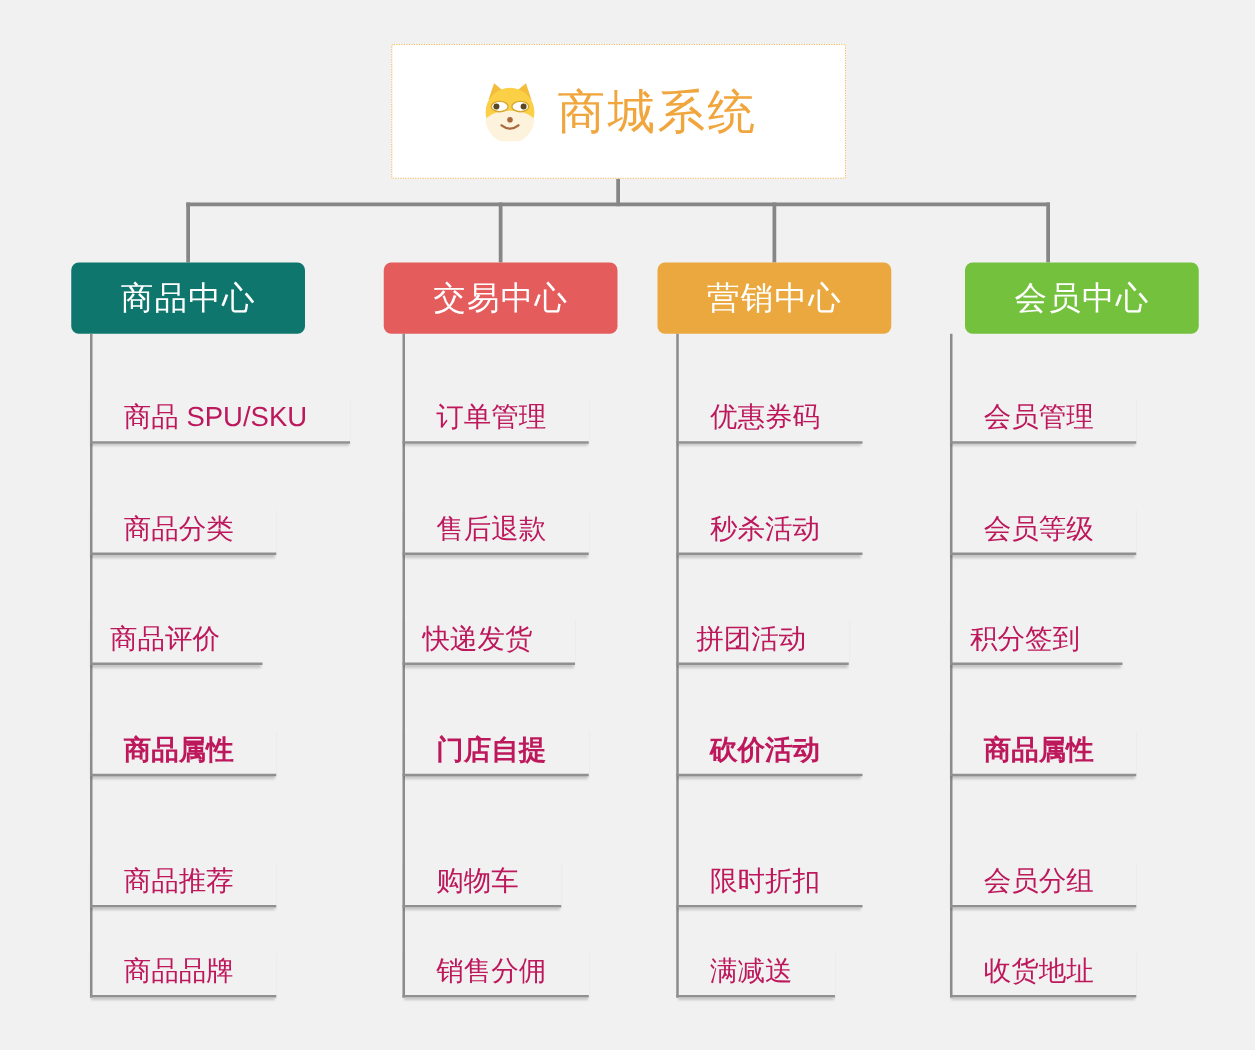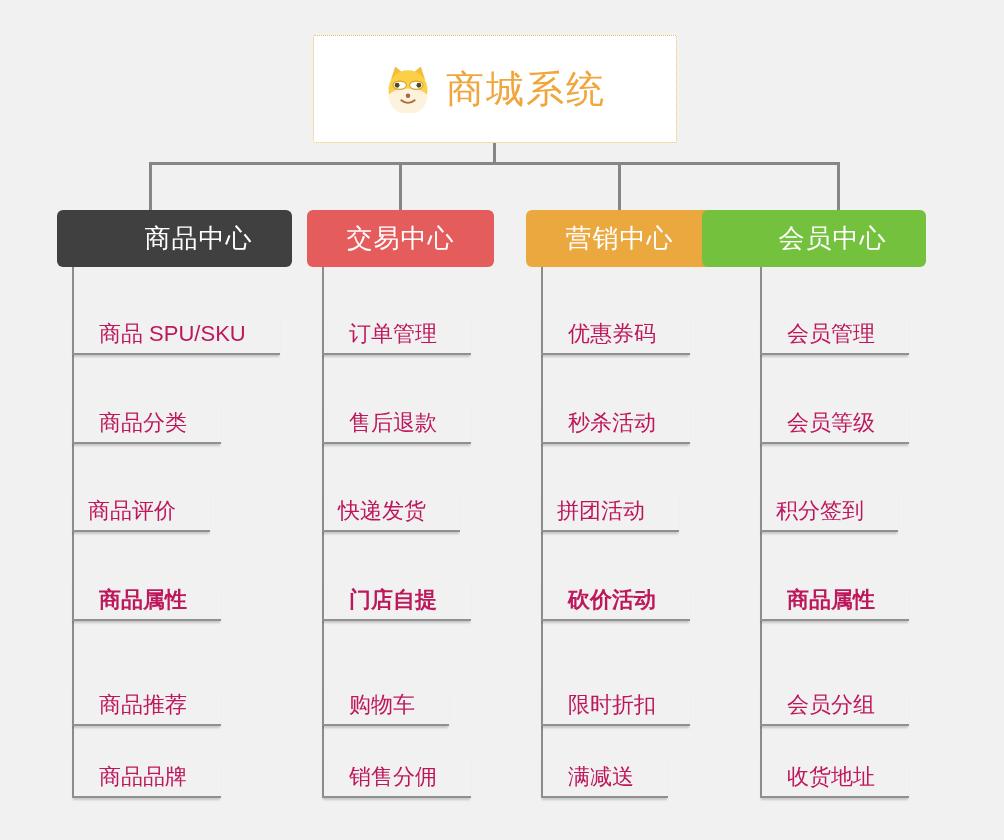--- a/index.html
+++ b/index.html
@@ -33,21 +33,21 @@
   
   .branch-box{
     position:absolute;top:210px;width:187px;height:57px;
     border-radius:6px;
     display:flex;align-items:center;justify-content:center;
     color:#ffffff;font-size:26px;letter-spacing:1px;
   }
   .bx-0{left:57px;background:#4a8fe6;}
   .bx-1{left:307px;background:#e55c5c;}
   .bx-2{left:526px;background:#eaa83e;}
-  .bx-3{left:702px;background:#74c13e;padding-left:37px;}
+  .bx-3{left:772px;background:#74c13e;}
 
   
   .col{position:absolute;top:267px;width:250px;height:540px;}
   .col-0{left:72px;} .col-1{left:322px;} .col-2{left:541px;} .col-3{left:760px;}
   .vline{position:absolute;left:0;top:0;width:2px;height:531px;background:#8c8c8c;}
   .item{
     position:absolute;left:0;white-space:nowrap;
     font-size:22px;color:#be185d;
     line-height:38px;height:38px;
     padding:0 34px 0 27px;
@@ -80,21 +80,21 @@
         <circle cx="17.5" cy="27" r="3.2" fill="#574722"></circle>
         <ellipse cx="43" cy="27" rx="9" ry="5.5" fill="#ffffff" stroke="#d8a82e" stroke-width="1.5"></ellipse>
         <circle cx="46.5" cy="27" r="3.2" fill="#574722"></circle>
         <circle cx="32" cy="41" r="3" fill="#a8683b"></circle>
         <path d="M23,47 q9,7 18,0" stroke="#a8683b" stroke-width="2.4" fill="none" stroke-linecap="round"></path>
       </svg>
     </span>
     <span class="root-title">商城系统</span>
   </div>
 
-  <div class="branch-box bx-0" style="background: #404040; padding-left: 48px;">
+  <div class="branch-box bx-0" style="background: #0f766e;">
     <span>商品中心</span>
   </div>
   <div class="branch-box bx-1" style="background: rgb(229, 92, 92);">
     <span>交易中心</span>
   </div>
   <div class="branch-box bx-2" style="background: rgb(234, 168, 62);">
     <span>营销中心</span>
   </div>
   <div class="branch-box bx-3" style="background: rgb(116, 193, 62);">
     <span>会员中心</span>

